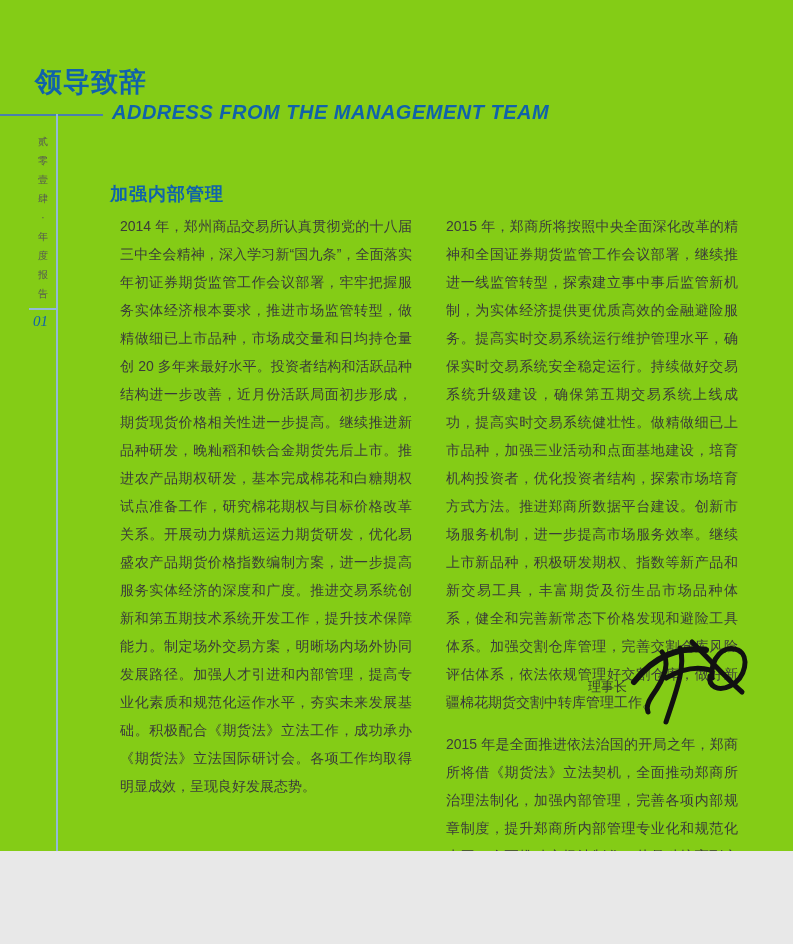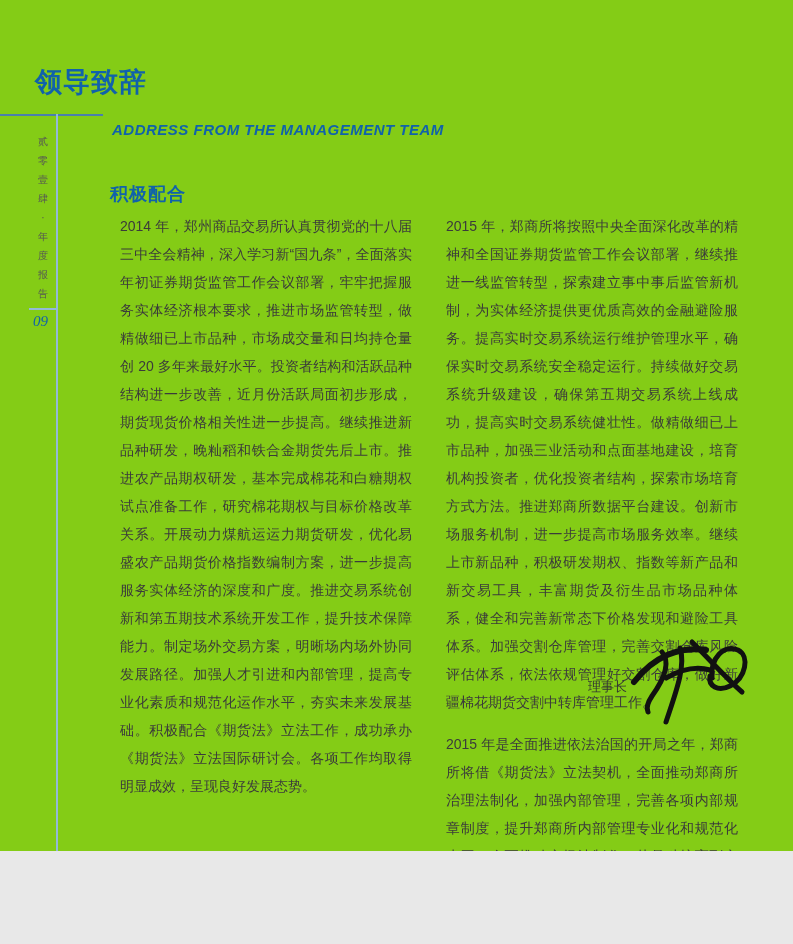--- a/index.html
+++ b/index.html
@@ -15,23 +15,22 @@
     position:absolute;left:35px;top:64px;
     font-size:27px;font-weight:bold;color:#1062ab;
     letter-spacing:1px;
   }
   .header-rule{
     position:absolute;left:0;top:114px;width:103px;height:2px;
     background:#4a7fae;
   }
   .title-en{
     position:absolute;left:112px;top:101px;
-    font-size:15px;font-weight:bold;font-style:italic;color:#1062ab;
+    font-size:20px;font-weight:bold;font-style:italic;color:#1062ab;
     letter-spacing:0.5px;
-    margin-top:20px;
   }
   
   .v-rule{
     position:absolute;left:56px;top:114px;width:2px;height:830px;
     background:#93bad8;
   }
   .sidebar-chars{
     position:absolute;left:33px;top:132px;width:20px;
     display:flex;flex-direction:column;align-items:center;
   }
@@ -94,23 +93,23 @@
     <span>零</span>
     <span>壹</span>
     <span>肆</span>
     <span>·</span>
     <span>年</span>
     <span>度</span>
     <span>报</span>
     <span>告</span>
   </div>
   <div class="page-num-tick"></div>
-  <div class="page-num">09</div>
+  <div class="page-num">01</div>
 
-  <div class="section-title">积极配合</div>
+  <div class="section-title">加强内部管理</div>
 
   <div class="columns">
     <div class="col">
       <p>2014 年，郑州商品交易所认真贯彻党的十八届三中全会精神，深入学习新“国九条”，全面落实年初证券期货监管工作会议部署，牢牢把握服务实体经济根本要求，推进市场监管转型，做精做细已上市品种，市场成交量和日均持仓量创 20 多年来最好水平。投资者结构和活跃品种结构进一步改善，近月份活跃局面初步形成，期货现货价格相关性进一步提高。继续推进新品种研发，晚籼稻和铁合金期货先后上市。推进农产品期权研发，基本完成棉花和白糖期权试点准备工作，研究棉花期权与目标价格改革关系。开展动力煤航运运力期货研发，优化易盛农产品期货价格指数编制方案，进一步提高服务实体经济的深度和广度。推进交易系统创新和第五期技术系统开发工作，提升技术保障能力。制定场外交易方案，明晰场内场外协同发展路径。加强人才引进和内部管理，提高专业化素质和规范化运作水平，夯实未来发展基础。积极配合《期货法》立法工作，成功承办《期货法》立法国际研讨会。各项工作均取得明显成效，呈现良好发展态势。</p>
     </div>
     <div class="col">
       <p>2015 年，郑商所将按照中央全面深化改革的精神和全国证券期货监管工作会议部署，继续推进一线监管转型，探索建立事中事后监管新机制，为实体经济提供更优质高效的金融避险服务。提高实时交易系统运行维护管理水平，确保实时交易系统安全稳定运行。持续做好交易系统升级建设，确保第五期交易系统上线成功，提高实时交易系统健壮性。做精做细已上市品种，加强三业活动和点面基地建设，培育机构投资者，优化投资者结构，探索市场培育方式方法。推进郑商所数据平台建设。创新市场服务机制，进一步提高市场服务效率。继续上市新品种，积极研发期权、指数等新产品和新交易工具，丰富期货及衍生品市场品种体系，健全和完善新常态下价格发现和避险工具体系。加强交割仓库管理，完善交割仓库风险评估体系，依法依规管理好交割仓库，做好新疆棉花期货交割中转库管理工作。</p>
       <p>2015 年是全面推进依法治国的开局之年，郑商所将借《期货法》立法契机，全面推动郑商所治理法制化，加强内部管理，完善各项内部规章制度，提升郑商所内部管理专业化和规范化水平。全面推动市场法制化，从品种培育到市场监察，一切行为都要依法依规办事，切实做到“三公”。全面提高市场运行质量，深化市场功能作用，继续提升期货市场服务实体经济的能力，为中国期货市场发展，为经济发展新常态做出应有贡献。</p>
     </div>
   </div>

